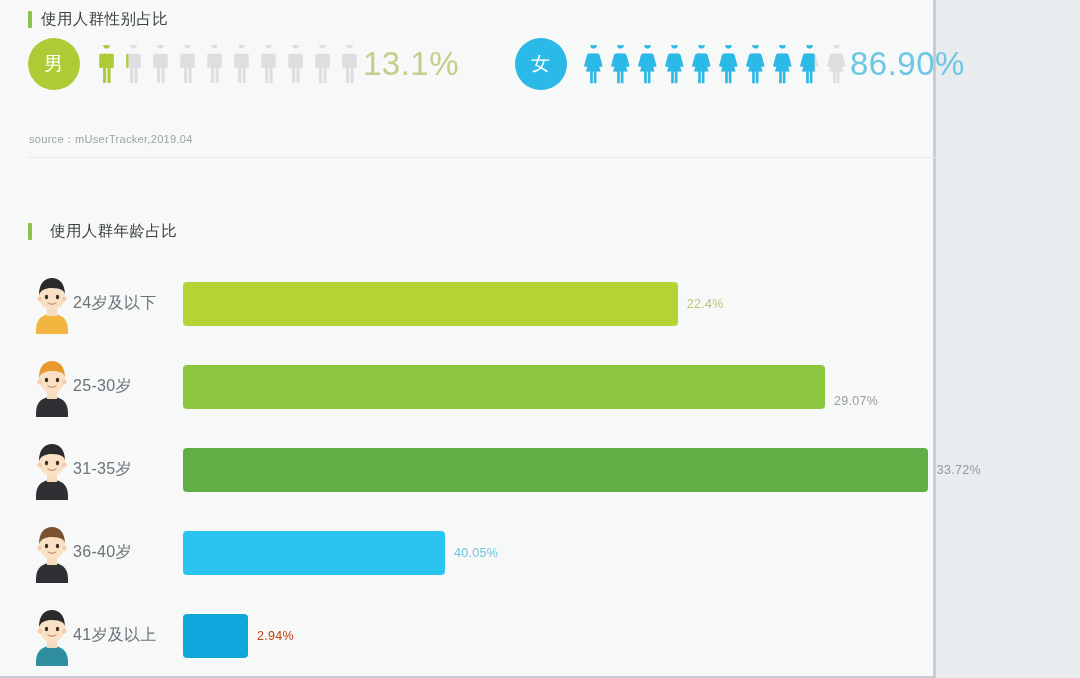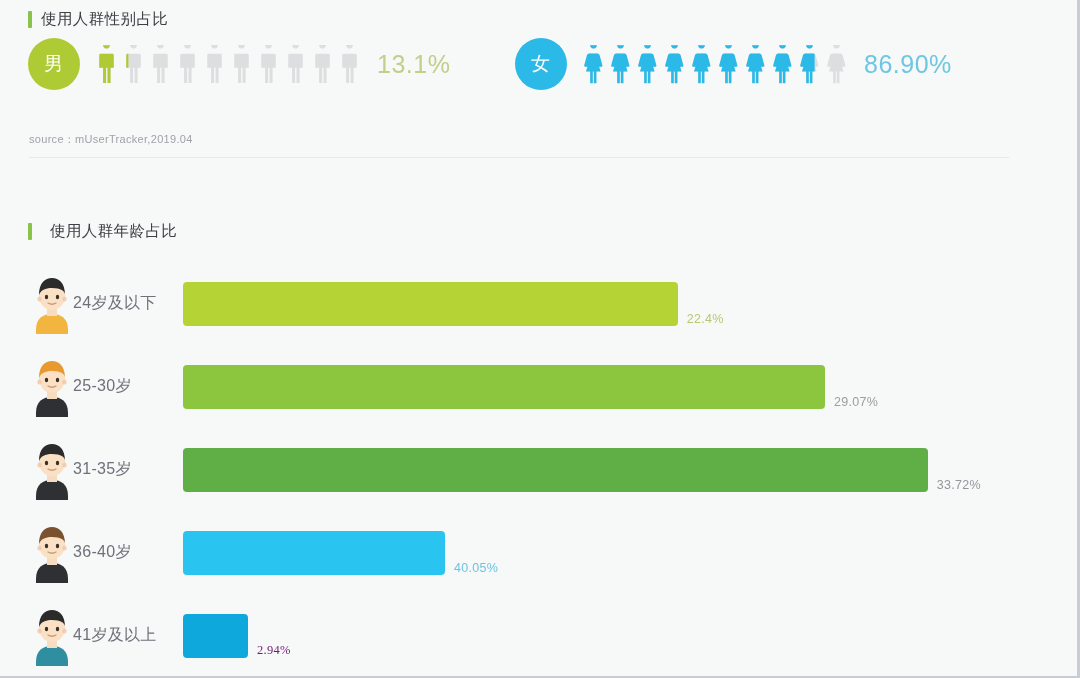--- a/index.html
+++ b/index.html
@@ -4,21 +4,21 @@
 <style>
   * { box-sizing: border-box; margin: 0; padding: 0; }
   html, body {
     width: 1080px; height: 678px;
     background: #e9ecef;
     font-family: "Liberation Sans", "DejaVu Sans", sans-serif;
     overflow: hidden;
   }
   #page {
     position: relative;
-    width: 1080px; height: 678px;
+    width: 936px; height: 678px;
     background: #f7f8f8;
     border-right: 3px solid #c9ccd1;
     border-bottom: 2px solid #c9ccd1;
   }
 
   
   .section-title {
     position: absolute;
     display: flex;
     align-items: center;
@@ -51,22 +51,21 @@
     flex: none;
   }
   .badge-male   { background: #aecb36; }
   .badge-female { background: #2bb9e8; }
 
   .figure-row { display: flex; align-items: flex-end; margin-left: 13px; }
   .figure { position: relative; flex: none; }
   .figure svg { display: block; }
 
   .pct {
-    margin-left: 14px;
-    font-size: 25px;
+    font-size: 33px;
     letter-spacing: 0.5px;
     white-space: nowrap;
     align-self: center;
   }
   .pct-male   { color: #c3ce88; }
   .pct-female { color: #6dc6e3; }
 
   
   #source-line {
     position: absolute;
@@ -107,21 +106,21 @@
     color: #6d7279;
     letter-spacing: 0.3px;
     white-space: nowrap;
   }
   .bar-track {
     position: absolute;
     left: 167px;
     top: 50%;
     transform: translateY(-50%);
     display: flex;
-    align-items: flex-end;
+    align-items: center;
     width: 900px;
     padding-left: 16px;
   }
   .bar {
     height: 44px;
     border-radius: 4px;
     flex: none;
   }
   .bar-value {
     margin-left: 9px;
@@ -468,18 +467,18 @@
             <ellipse cx="18.5" cy="23" rx="1.7" ry="2.2" fill="#3a3028"></ellipse>
             <ellipse cx="29.5" cy="23" rx="1.7" ry="2.2" fill="#3a3028"></ellipse>
             <path d="M20,29 q4,2.5 8,0" stroke="#c99a74" stroke-width="1.3" fill="none" stroke-linecap="round"></path>
             <ellipse cx="11.5" cy="25" rx="2.2" ry="2.6" fill="#f2c3a0" opacity="0.75"></ellipse>
             <ellipse cx="36.5" cy="25" rx="2.2" ry="2.6" fill="#f2c3a0" opacity="0.75"></ellipse>
           </svg>
         </div>
         <div class="age-label">41岁及以上</div>
         <div class="bar-track">
           <div class="bar" style="width: 64.932px; background: rgb(15, 168, 220);"></div>
-          <div class="bar-value" style="color: #701a75; font-family: Liberation Serif, serif;">2.94%</div>
+          <div class="bar-value" style="color: #c2410c;">2.94%</div>
         </div>
       </div>
     </div>
 
 </div>
 
 </body></html>

